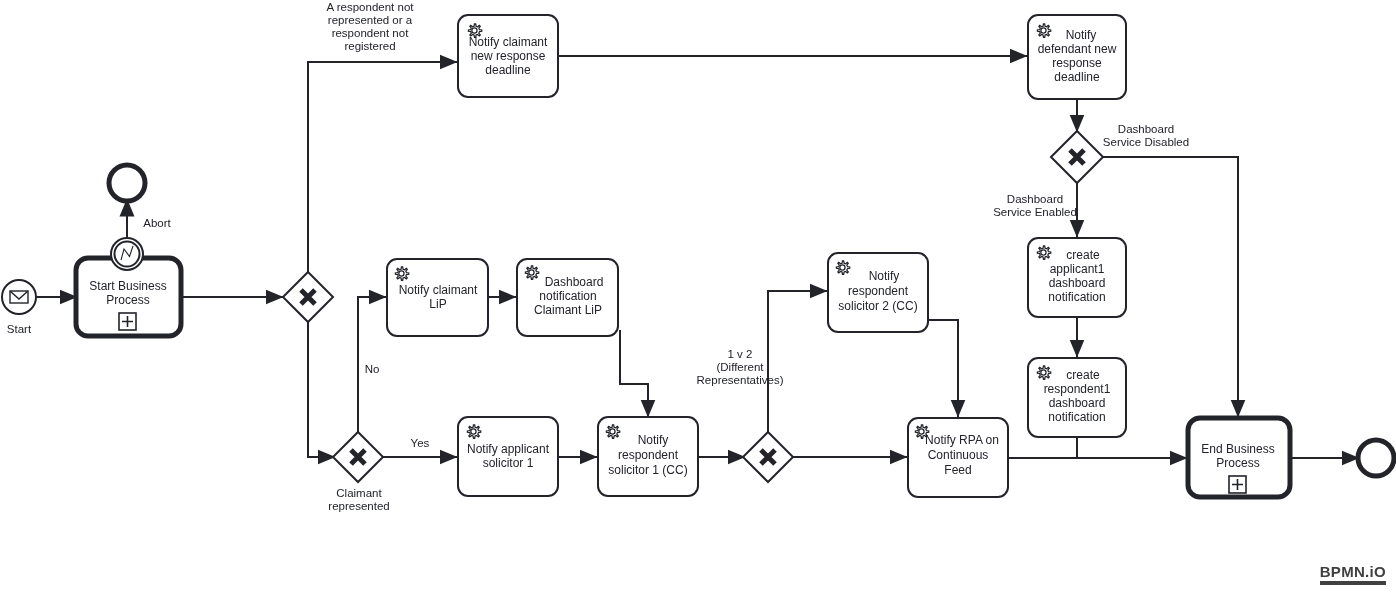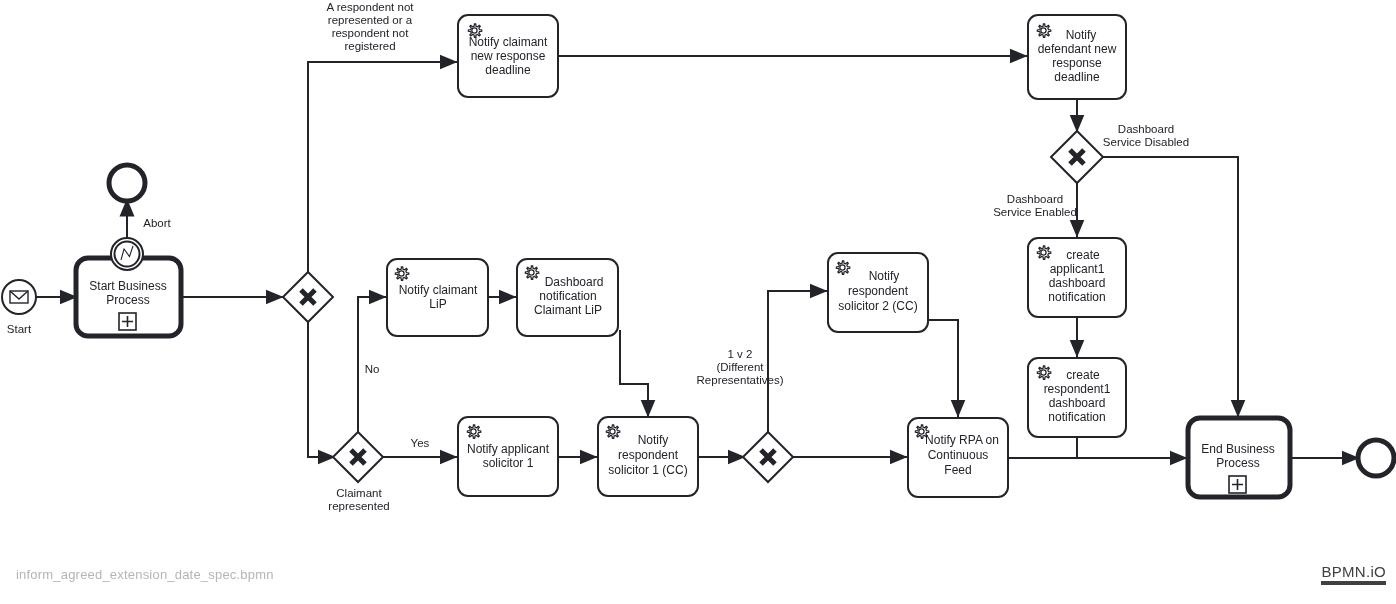--- a/index.html
+++ b/index.html
@@ -91,21 +91,21 @@
     color: #b5b5b5;
     letter-spacing: 0.2px;
     white-space: nowrap;
   }
   .brand {
     position: absolute;
     right: 10px;
     top: 563px;
     font-family: "Liberation Sans", sans-serif;
     font-size: 15px;
-    font-weight: normal;
+    font-weight: bold;
     color: #404040;
     letter-spacing: 0.3px;
     text-align: right;
   }
   .brand .bar {
     display: block;
     height: 4px;
     background: #404040;
     margin-top: 1px;
     width: 100%;
@@ -364,19 +364,18 @@
         <path d="M1237.5,479 L1237.5,490 M1232,484.5 L1243,484.5" class="marker-plus"></path>
       </g>
     </g>
 
     <g>
       <circle cx="1376" cy="458" r="18" class="bpmn-thick"></circle>
     </g>
 
   </svg>
 
-  <div class="footer-file">inform_agreed_extension_date_spec.bpmn</div>
   <div class="brand">
     <span>BPMN.iO</span>
     <span class="bar"></span>
   </div>
 
 </div>
 
 </body></html>

